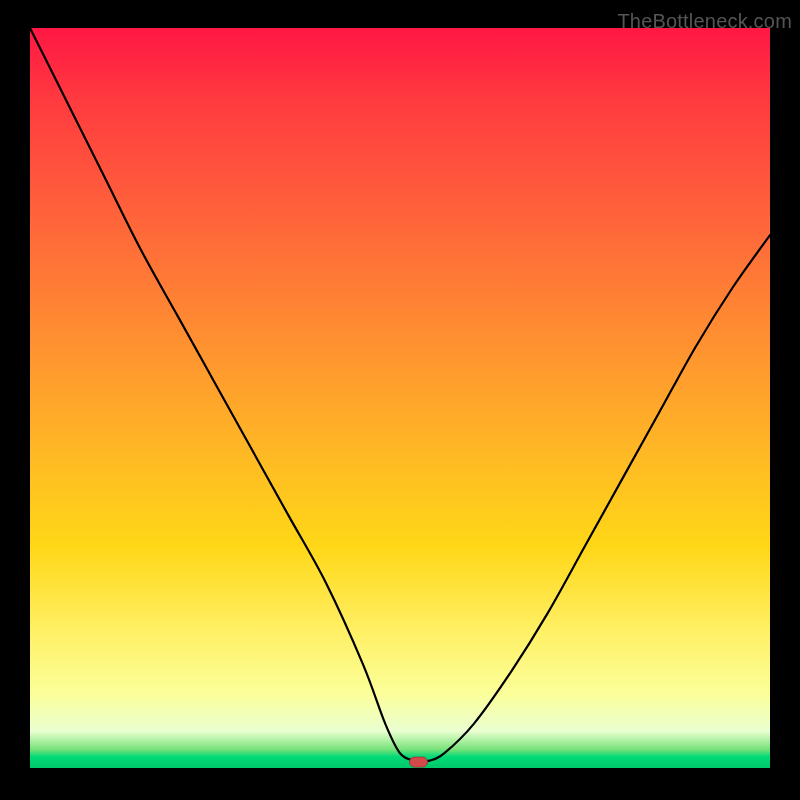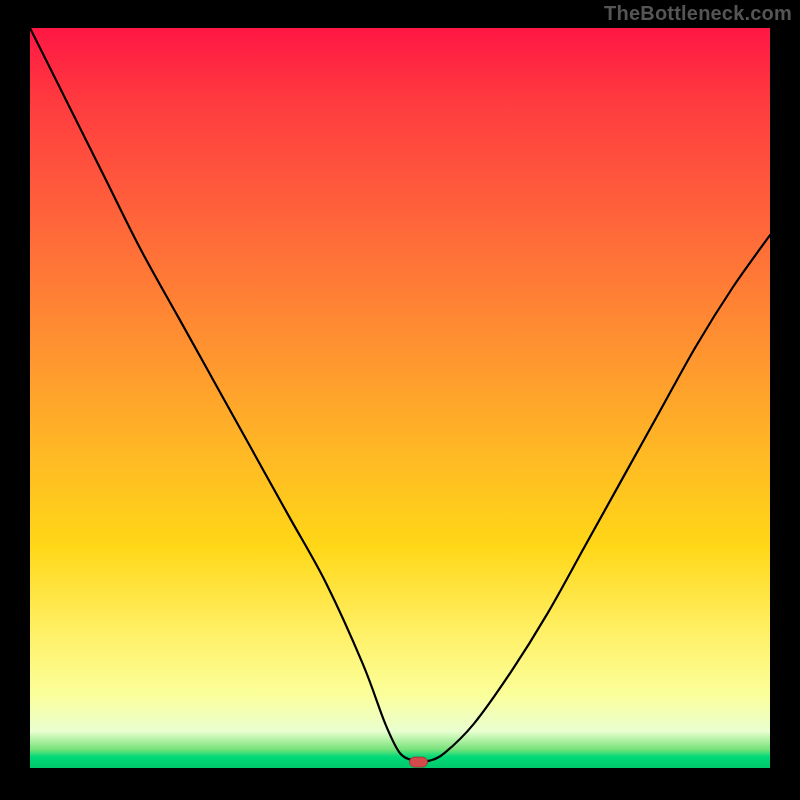--- a/index.html
+++ b/index.html
@@ -12,25 +12,25 @@
     overflow: hidden;
   }
   .frame {
     position: relative;
     width: 800px;
     height: 800px;
     background: #000;
   }
   .watermark {
     position: absolute;
-    top: 2px;
+    top: 10px;
     right: 8px;
     color: #555;
     font-size: 20px;
-    font-weight: 700;
+    font-weight: 400;
     letter-spacing: 0.2px;
     z-index: 10;
     user-select: none;
     margin-left: 24px;
   }
   .plot-area {
     position: absolute;
     left: 30px;
     top: 28px;
     width: 740px;

